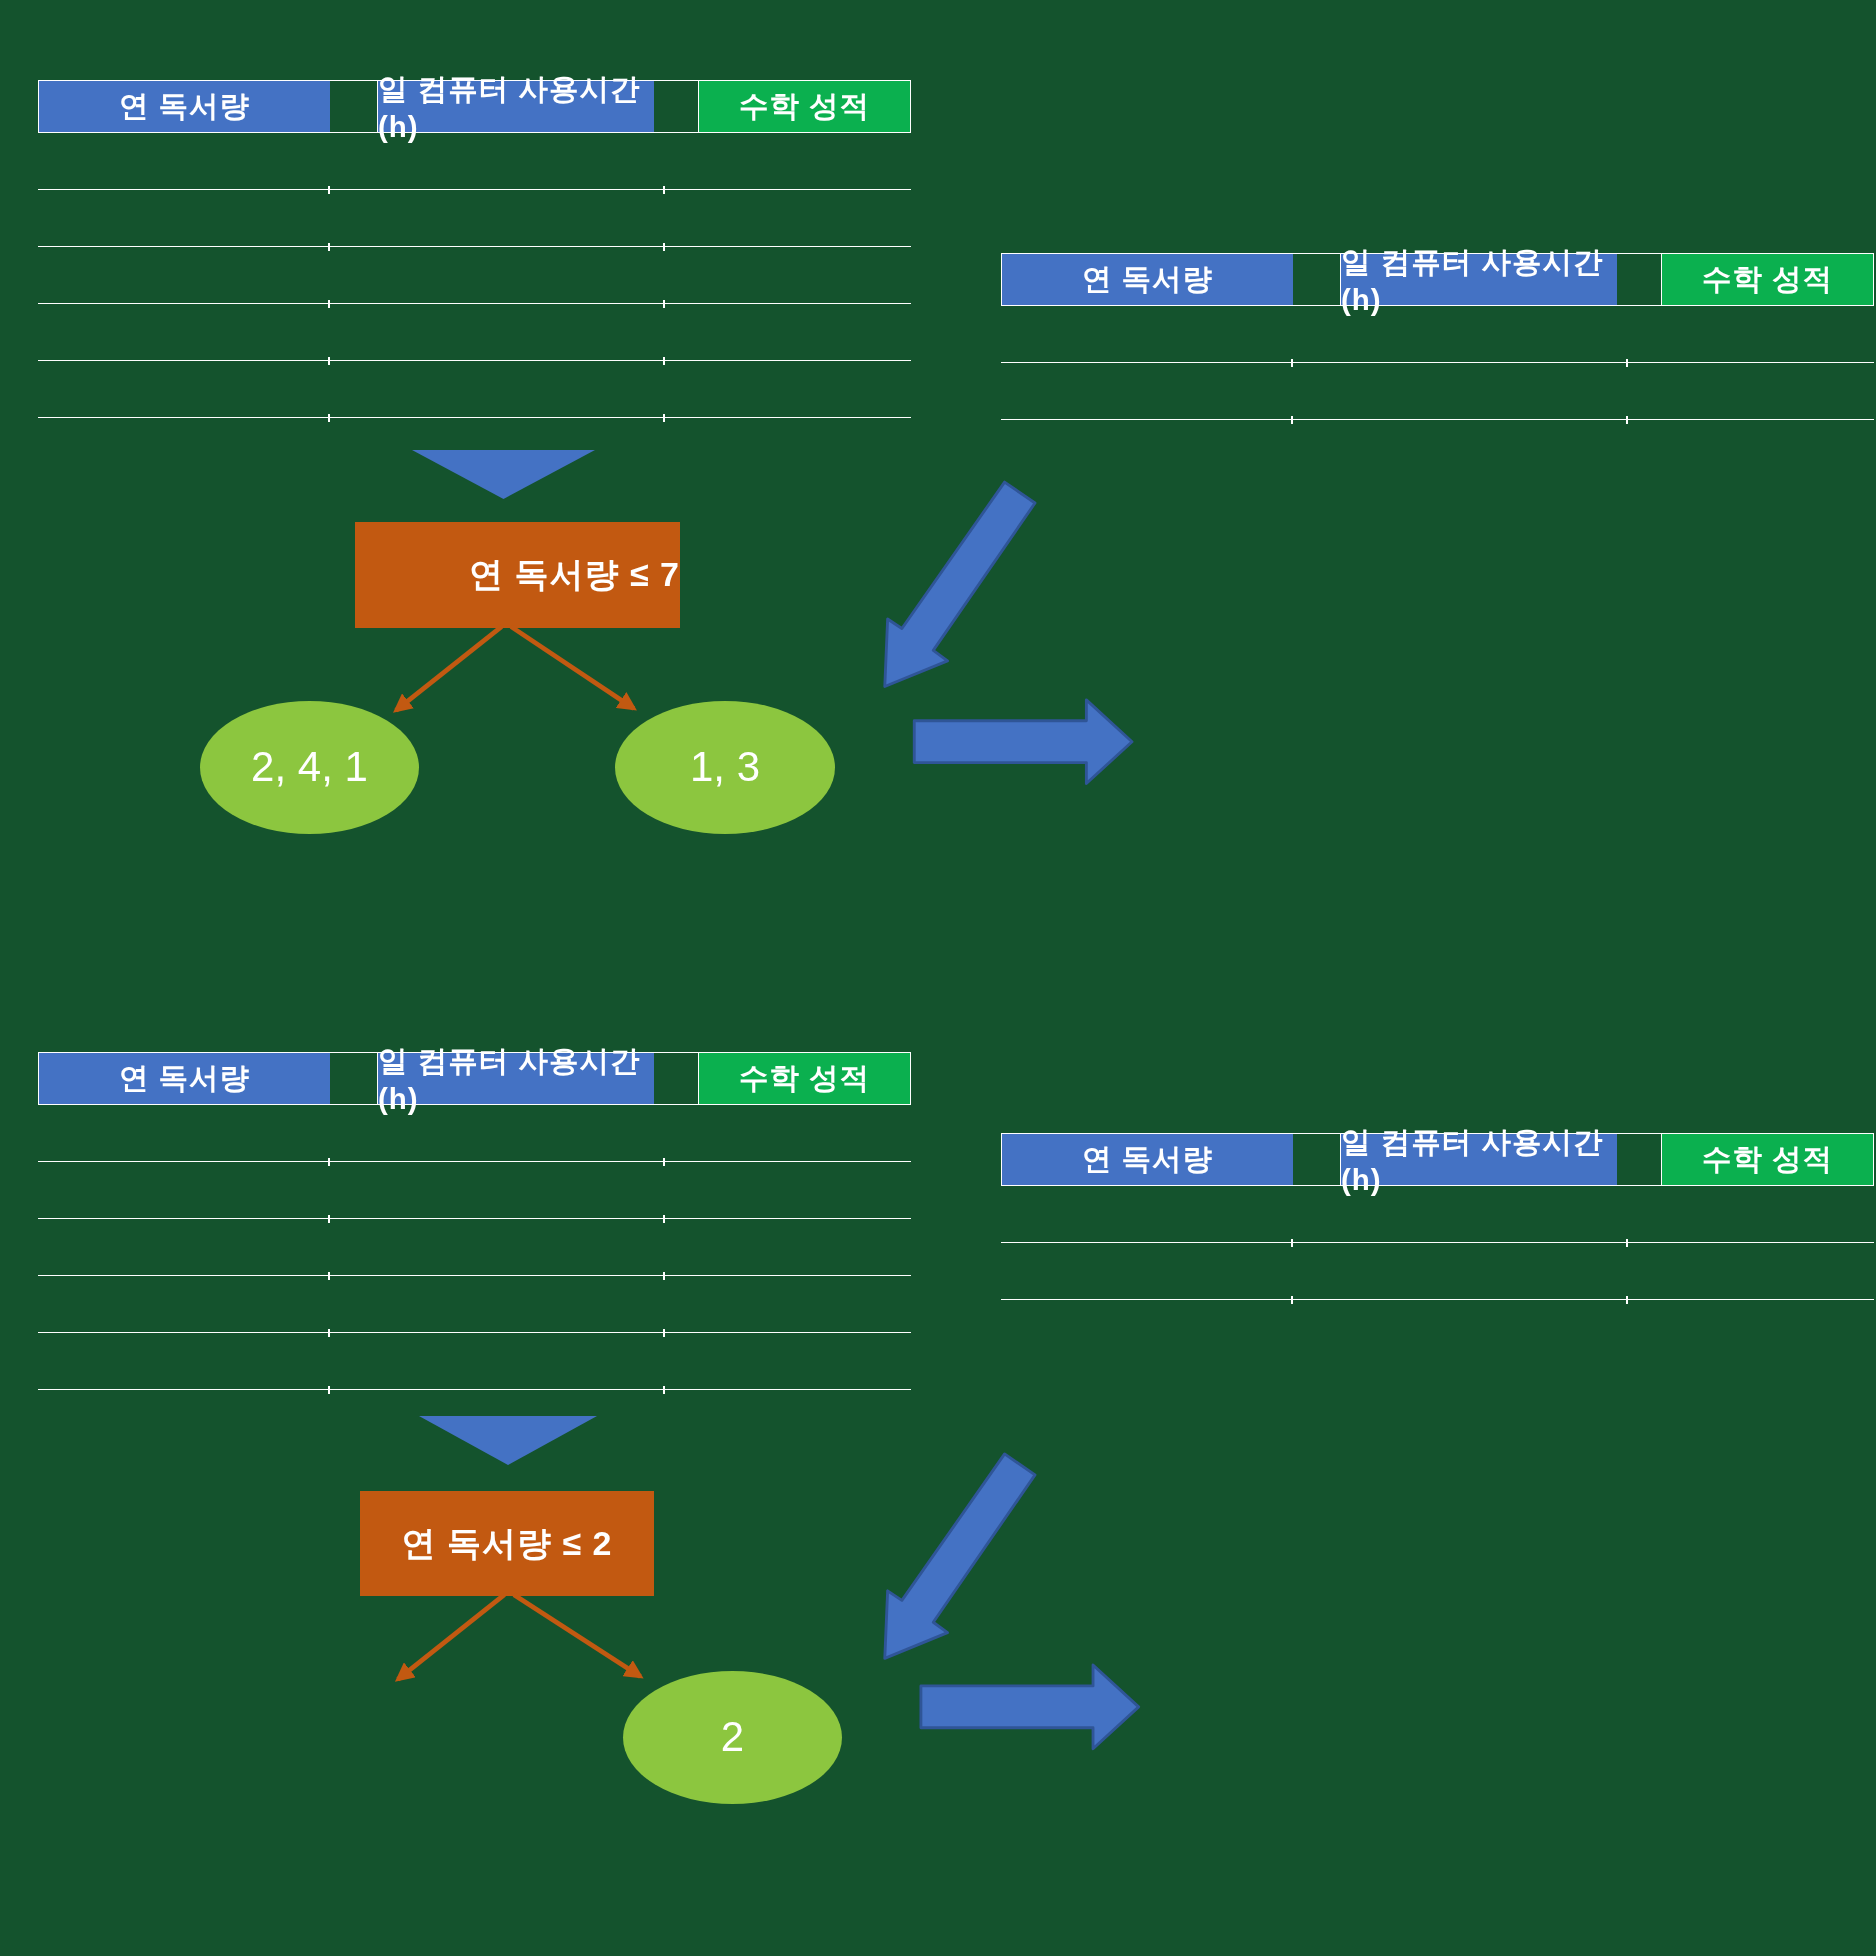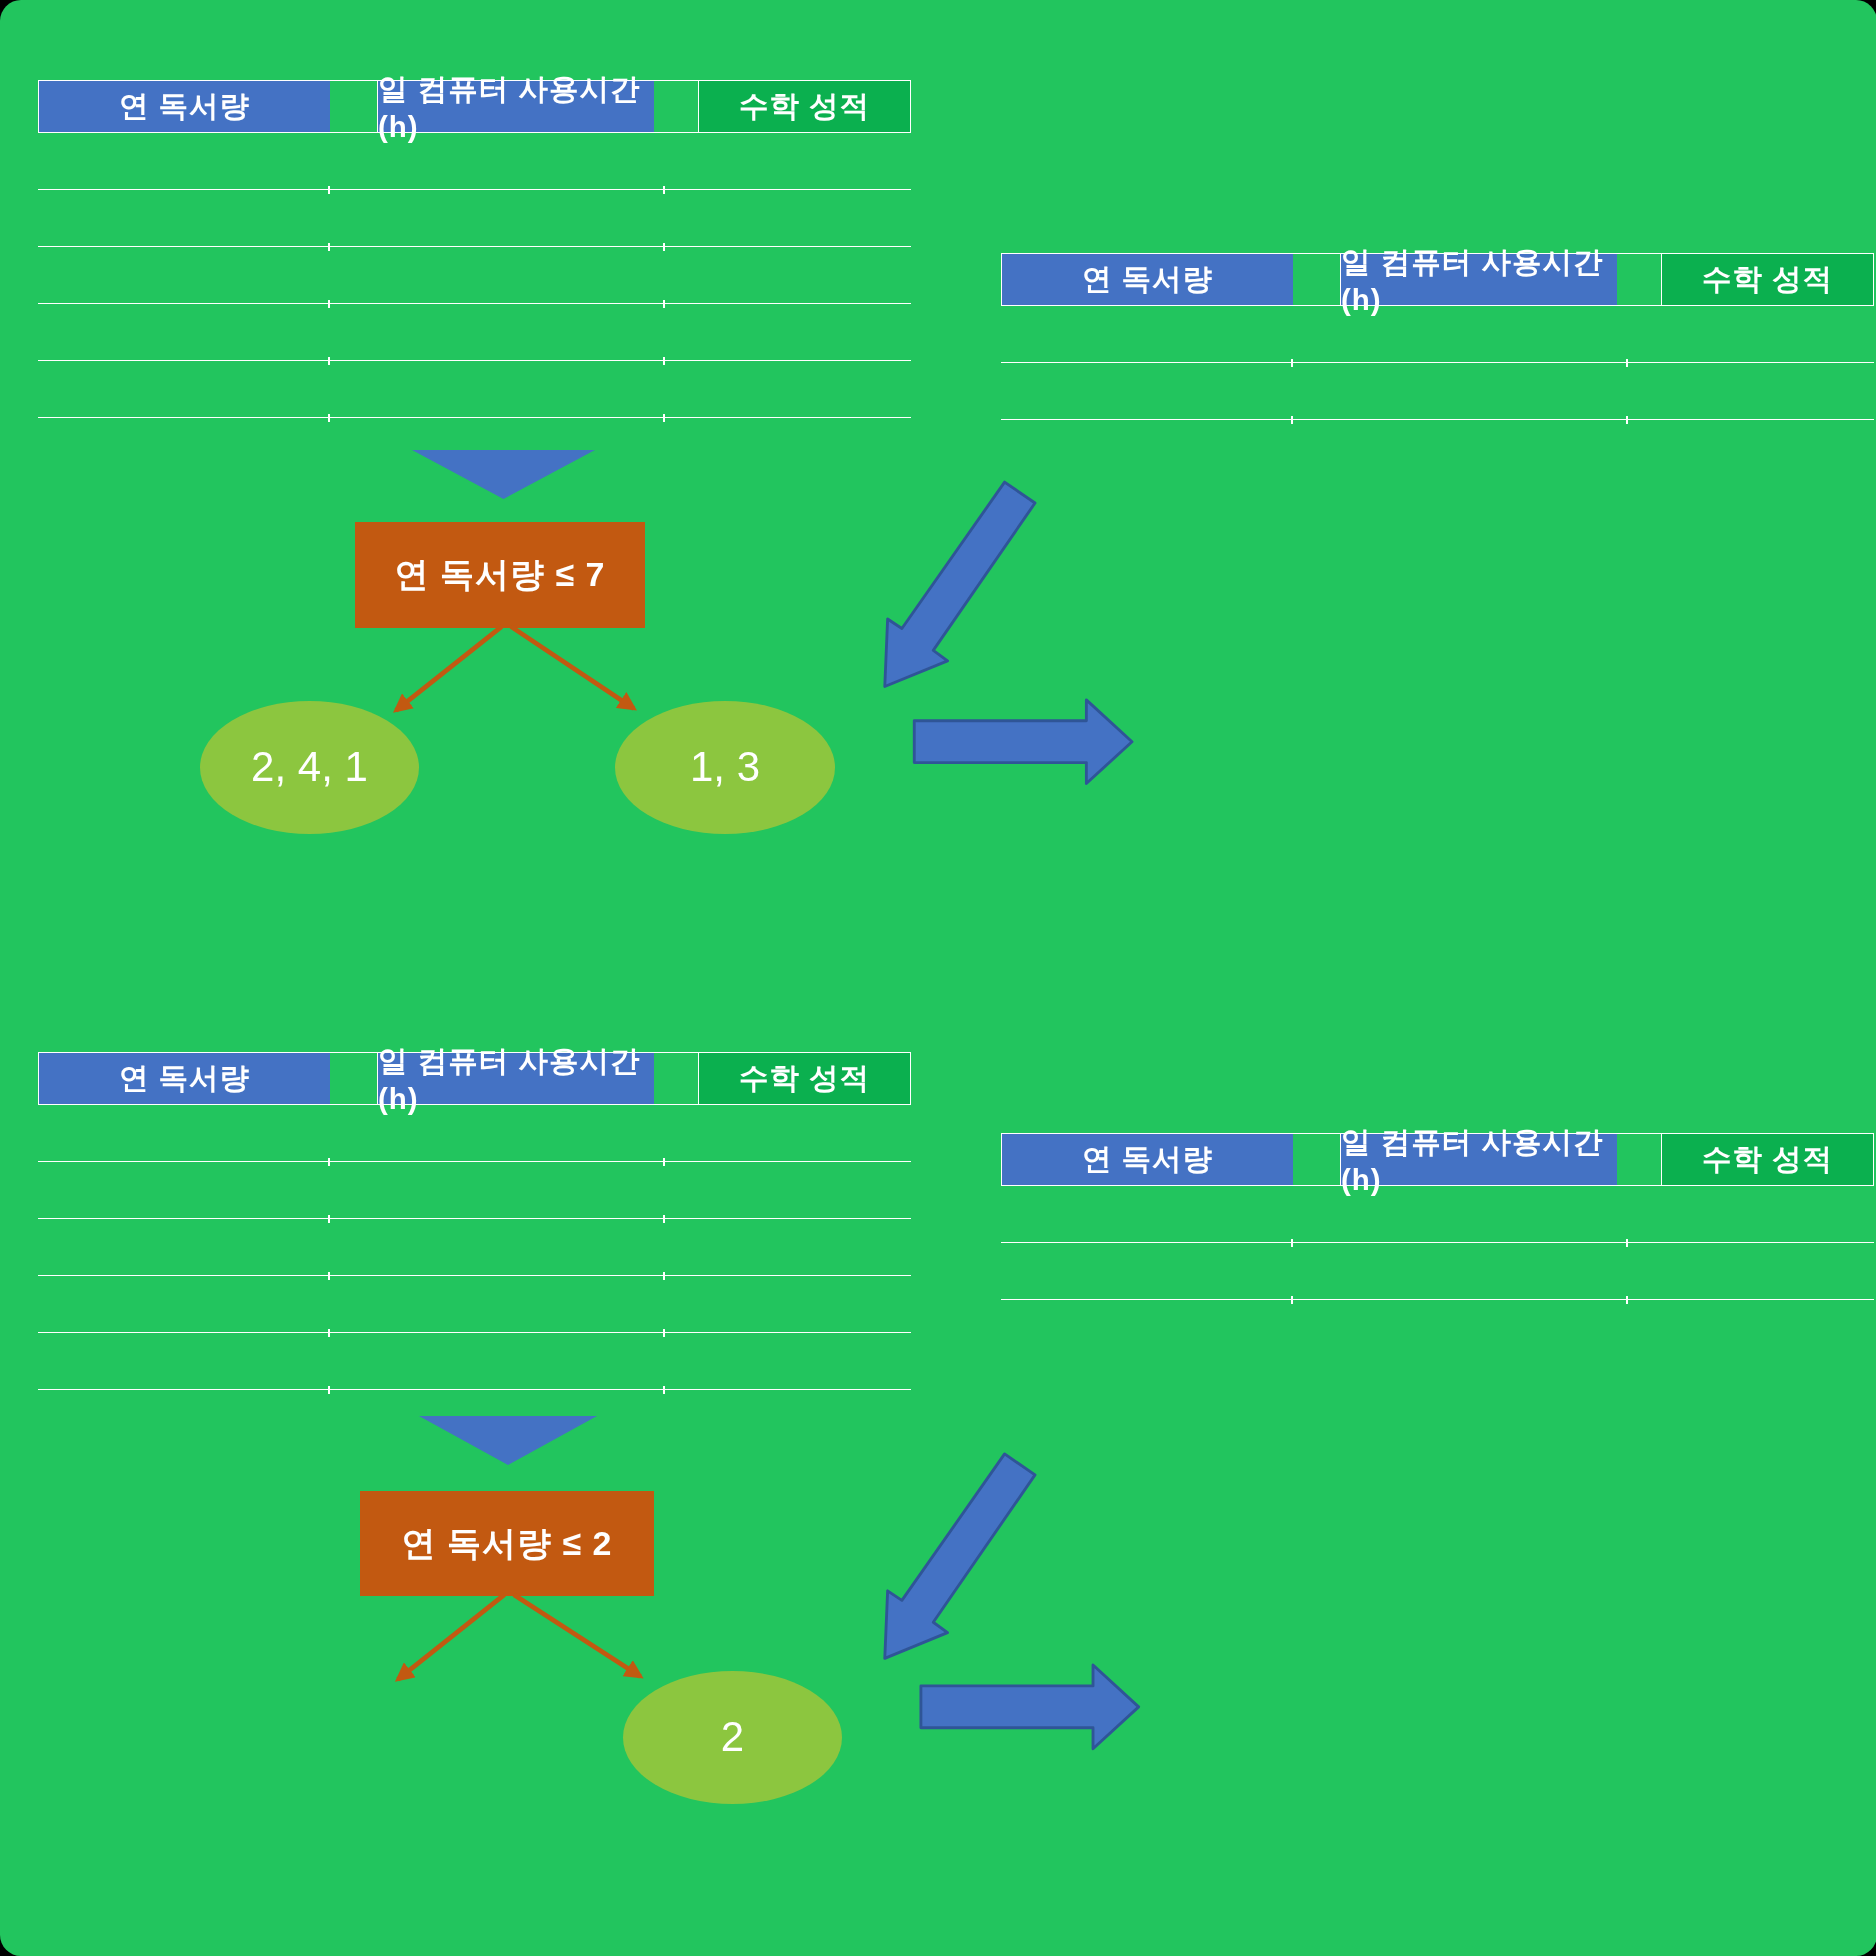--- a/index.html
+++ b/index.html
@@ -1,19 +1,18 @@
 <!DOCTYPE html>
 <html style="font-size:15px"><head>
 <meta charset="utf-8">
 <style>
   html,body{margin:0;padding:0;background:#000;}
   .canvas{
-    position:relative;width:1877px;height:1956px;background:#22c55e;overflow:hidden;
+    position:relative;width:1877px;height:1956px;background:#14532d;overflow:hidden;
     font-family:"Liberation Sans","DejaVu Sans",sans-serif;
-    border-radius:21px;
   }
   
   .dtable{position:absolute;width:873px;}
   .thead{display:flex;height:53px;box-sizing:border-box;border:1.9px solid #fff;}
   .th{
     box-sizing:border-box;display:flex;align-items:center;justify-content:center;
     background:#4472C4;color:#fff;font-weight:bold;font-size:29.5px;letter-spacing:1px;
   }
   .th.c1{width:291px;}
   .th.c2{width:277px;border-left:1.9px solid #fff;margin-left:47px;}
@@ -31,21 +30,21 @@
   .leaf{
     position:absolute;background:#8CC63F;border-radius:50%;color:#fff;font-size:42px;
     display:flex;align-items:center;justify-content:center;text-align:center;
     white-space:pre-line;line-height:1.15;
   }
   .overlay{position:absolute;left:0;top:0;pointer-events:none;}
   
   #table-top-main{left:38px;top:80px;}
   #table-top-result{left:1001px;top:253px;}
   #tri-top{left:412px;top:450px;width:183px;height:49px;}
-  #node-top{left:355px;top:522px;width:290px;height:106px;}
+  #node-top{left:355px;top:522px;width:325px;height:106px;justify-content:flex-end;}
   #leaf-top-left{left:200px;top:701px;width:219px;height:133px;}
   #leaf-top-right{left:615px;top:701px;width:220px;height:133px;}
   
   #table-bottom-main{left:38px;top:1052px;}
   #table-bottom-result{left:1001px;top:1133px;}
   #tri-bottom{left:419px;top:1416px;width:178px;height:49px;}
   #node-bottom{left:360px;top:1491px;width:294px;height:105px;}
   #leaf-bottom-left{left:204px;top:1671px;width:221px;height:133px;}
   #leaf-bottom-right{left:623px;top:1671px;width:219px;height:133px;}
 </style>

